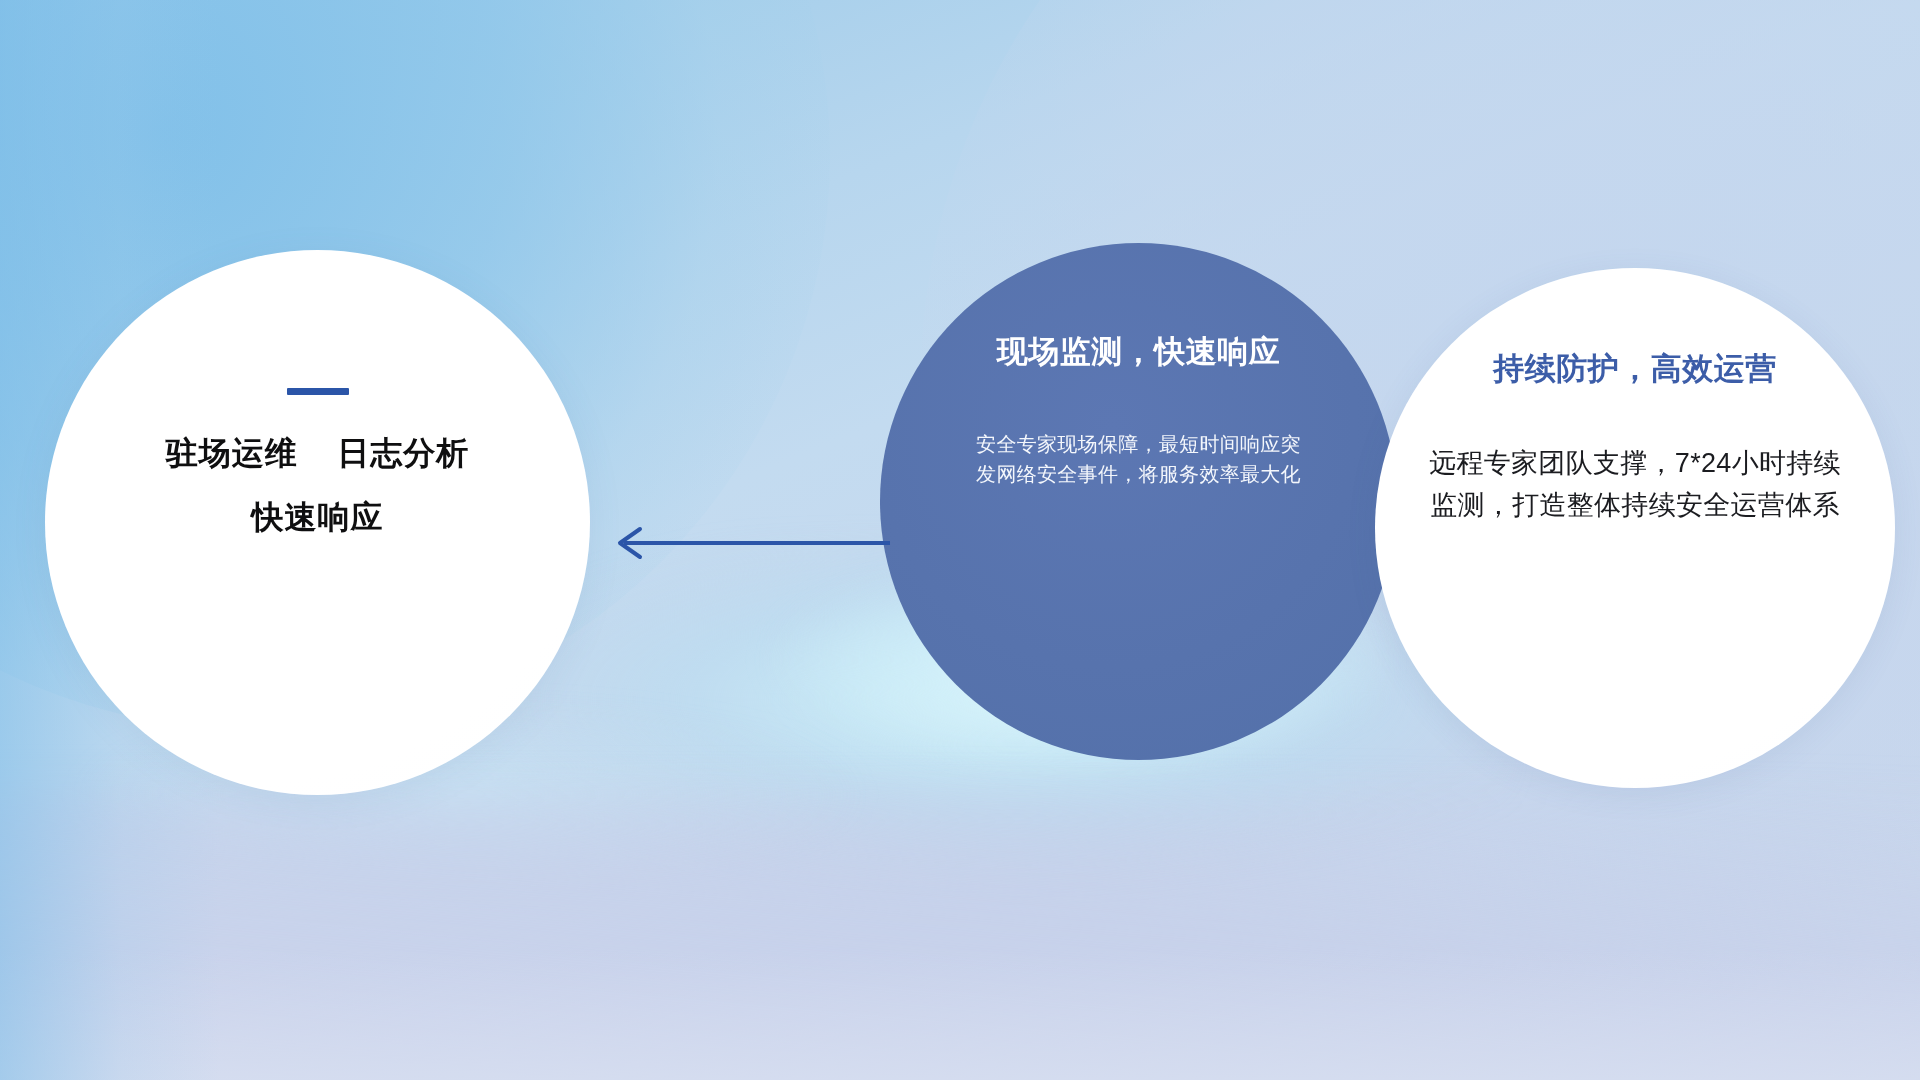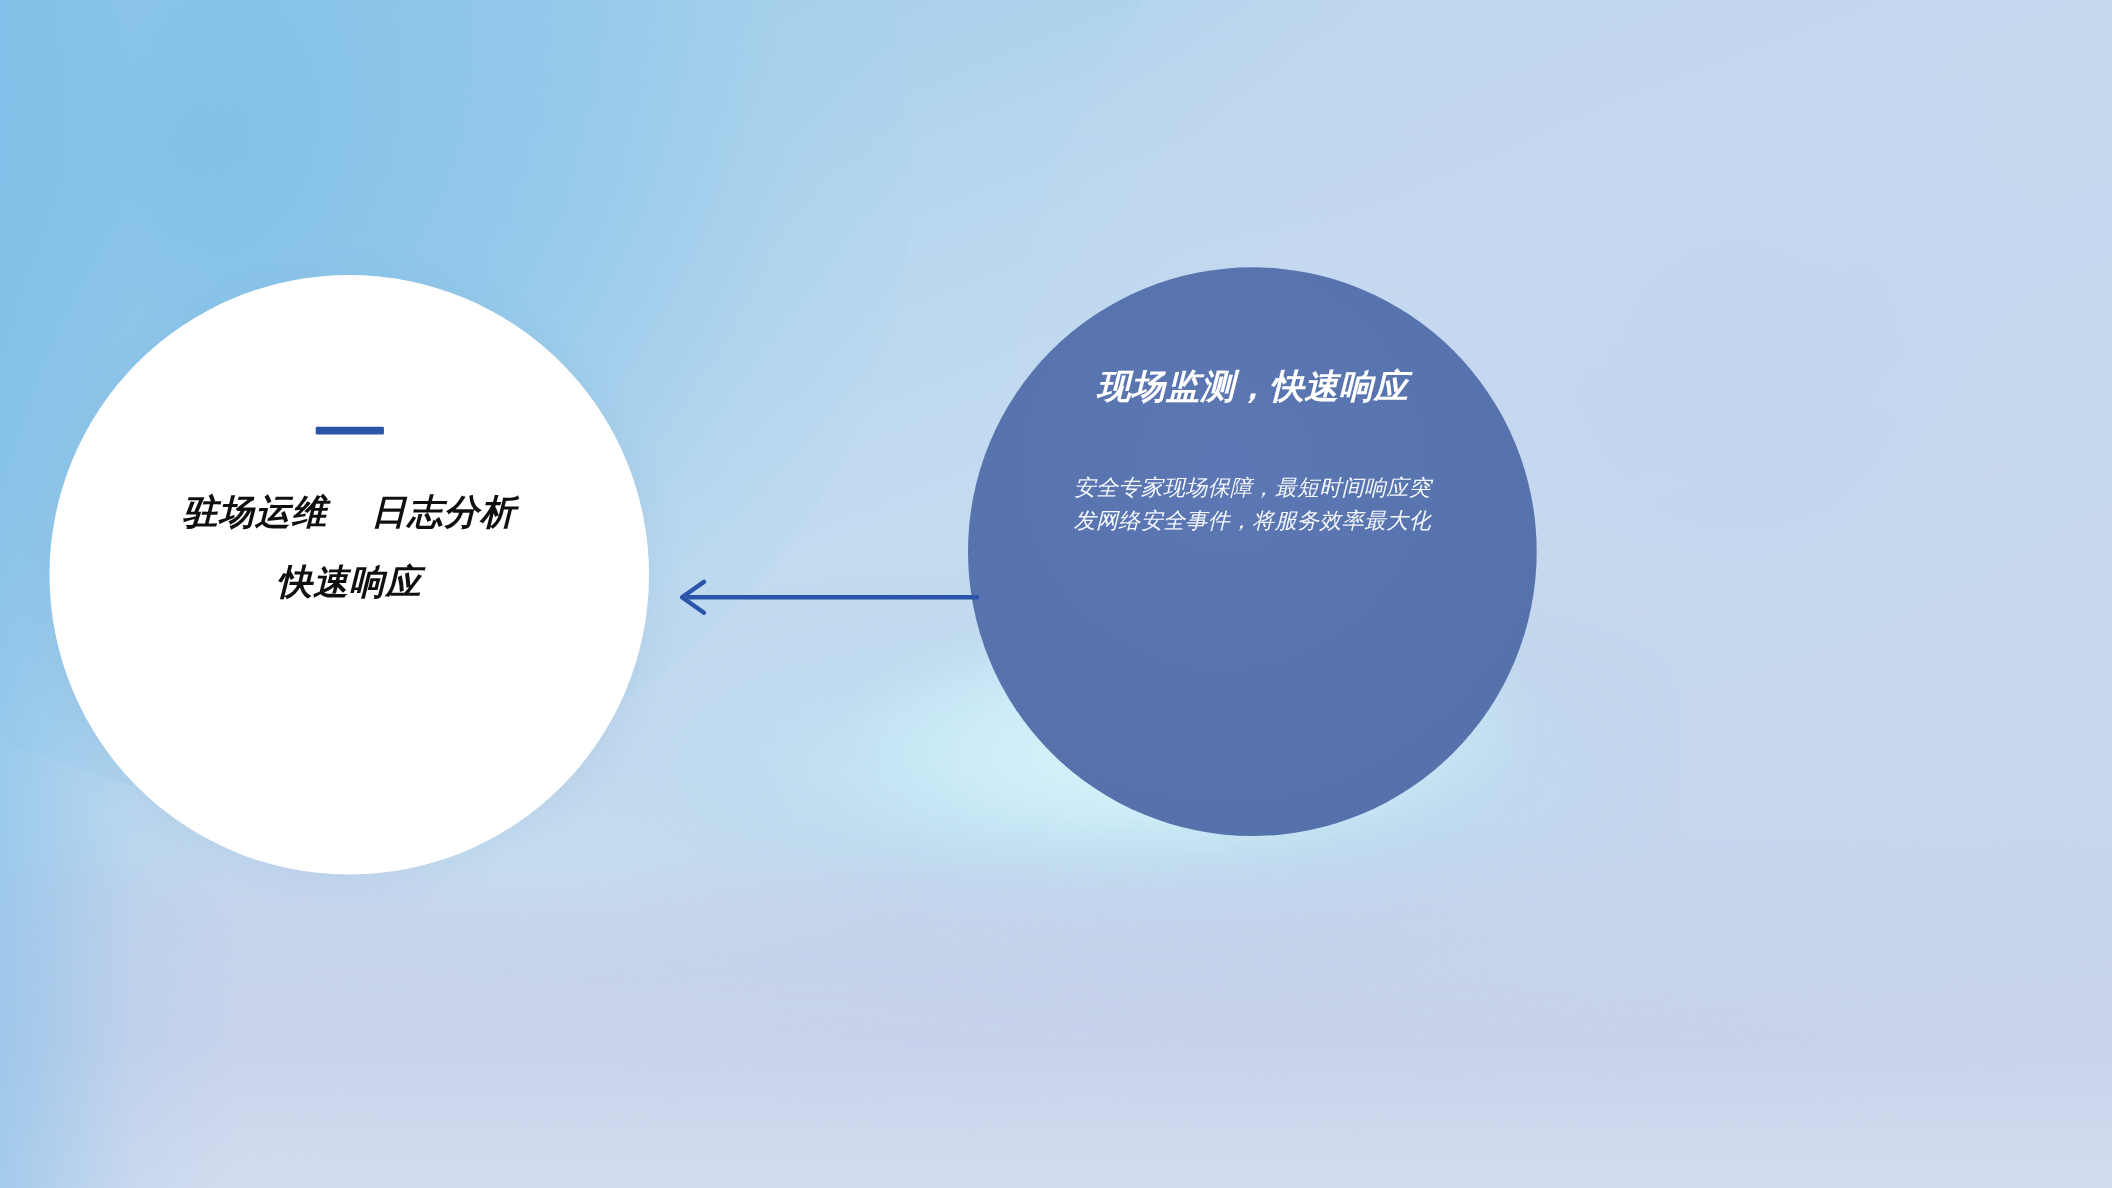--- a/index.html
+++ b/index.html
@@ -86,31 +86,30 @@
     background:linear-gradient(180deg, rgba(210,218,238,0) 0%, rgba(214,222,240,0.85) 100%);
   }
   .bg-leftedge {
     position:absolute; left:0; top:0; width:220px; height:100%;
     background:linear-gradient(90deg, rgba(124,189,232,0.55) 0%, rgba(150,200,235,0.2) 55%, rgba(170,208,236,0) 100%);
   }
 
   
   .stage { position:absolute; inset:0; }
 
-  .circle { position:absolute; border-radius:50%;font-style:italic; }
+  .circle { position:absolute; border-radius:50%; }
 
   
   .circle-left {
     left:45px; top:250px; width:545px; height:545px;
     background:radial-gradient(circle at 40% 32%, #ffffff 0%, #ffffff 72%, #fdfeff 100%);
     box-shadow:0 6px 34px rgba(90,130,180,0.10);
     display:flex; flex-direction:column;
     align-items:center; justify-content:flex-start;
     padding-top:138px;
-    gap:12px;
   }
   .dash {
     width:62px; height:7px; background:#2b55a8; border-radius:1px;
     margin-bottom:42px;
   }
   .left-lines { text-align:center; }
   .left-line {
     font-size:32px; font-weight:bold; color:#0f0f10;
     letter-spacing:1px; line-height:1.0; margin-bottom:32px;
     white-space:pre;
@@ -181,20 +180,24 @@
       <div class="left-line">驻场运维    日志分析</div>
       <div class="left-line">快速响应</div>
     </div>
   </div>
 
   <div class="circle circle-mid">
     <div class="mid-title">现场监测，快速响应</div>
     <div class="mid-body">安全专家现场保障，最短时间响应突发网络安全事件，将服务效率最大化</div>
   </div>
 
+  <div class="circle circle-right">
+    <div class="right-title">持续防护，高效运营</div>
+    <div class="right-body">远程专家团队支撑，7*24小时持续监测，打造整体持续安全运营体系</div>
+  </div>
 
   <div class="arrow">
     <svg width="290" height="36" viewBox="0 0 290 36" xmlns="http://www.w3.org/2000/svg">
       <line x1="24" y1="18" x2="290" y2="18" stroke="#2b55a8" stroke-width="4"></line>
       <polyline points="40,4 20,18 40,32" fill="none" stroke="#2b55a8" stroke-width="4" stroke-linecap="round" stroke-linejoin="round"></polyline>
     </svg>
   </div>
 
 </div>
 

